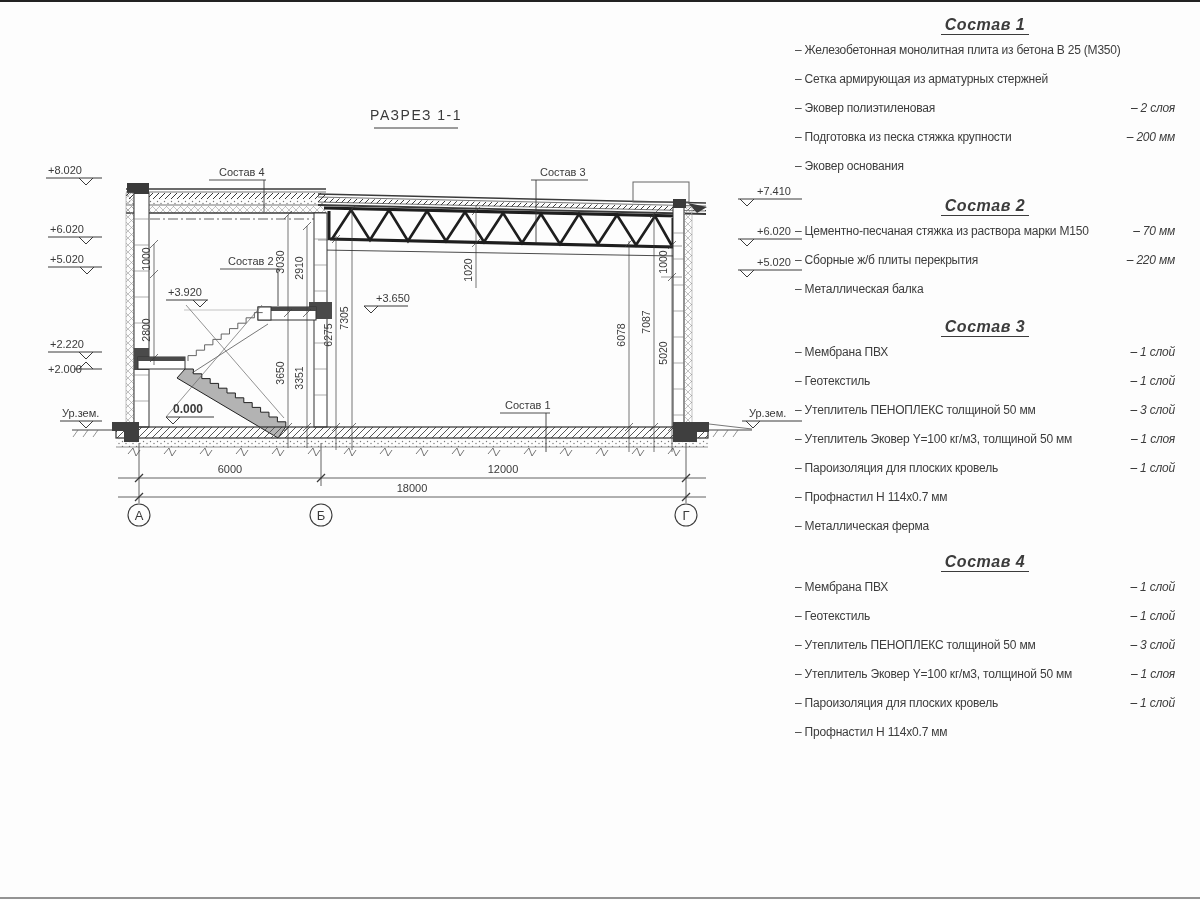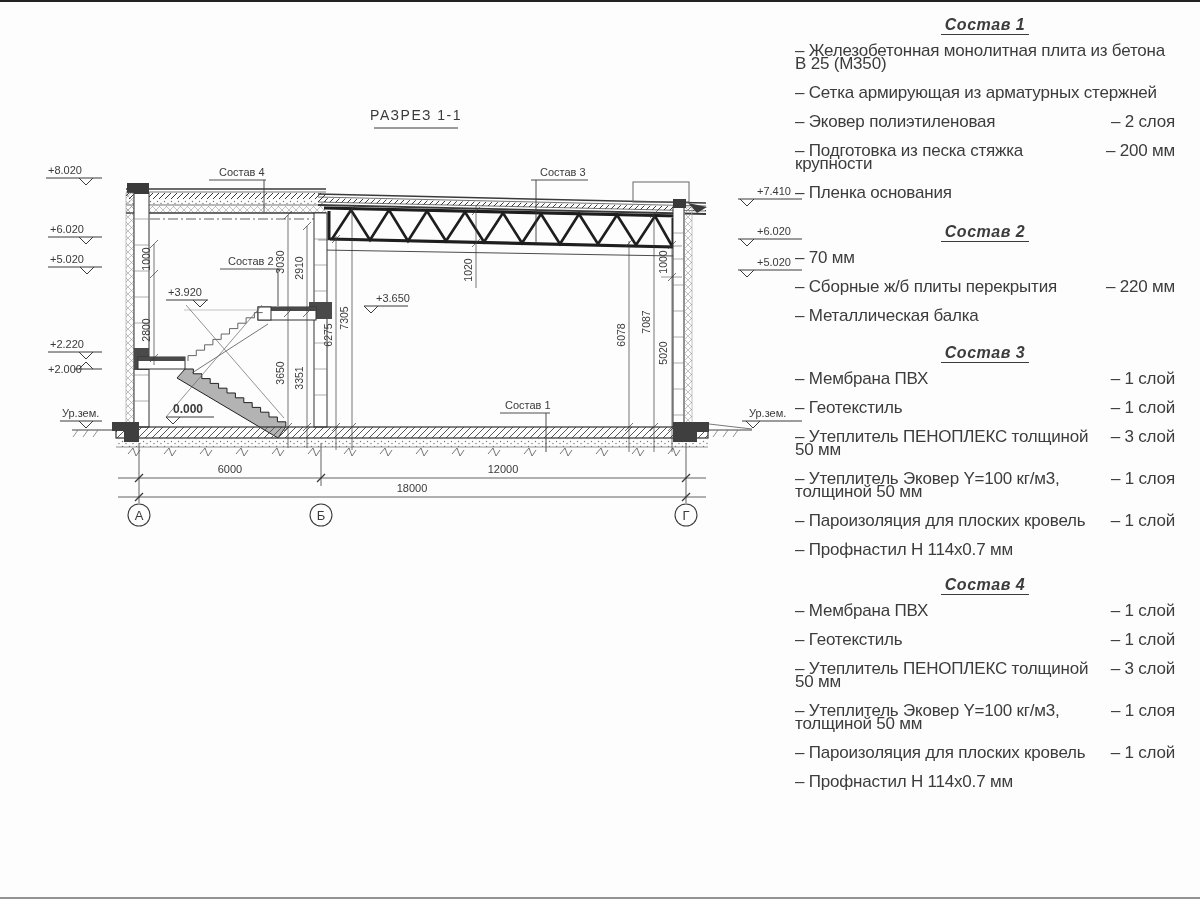--- a/index.html
+++ b/index.html
@@ -8,23 +8,23 @@
   .page-frame-top{position:absolute;left:0;top:0;width:1200px;height:2px;background:#222;}
   .page-frame-bottom{position:absolute;left:0;top:897px;width:1200px;height:1.5px;background:#939393;}
   .drawing-wrap{position:absolute;left:16px;top:0;width:800px;height:560px;}
   svg text{font-family:"Liberation Sans",sans-serif;fill:#3a3a3a;}
   .spec-col{position:absolute;left:795px;top:16px;width:380px;}
   .spec-section{margin-bottom:18px;}
   .spec-heading{font-size:16px;font-style:italic;font-weight:600;text-align:center;
                 margin:0 0 10px 0;letter-spacing:.5px;}
   .spec-heading span{border-bottom:1.5px solid #3c3c3c;padding:0 4px 1px 4px;}
   .spec-item{display:flex;justify-content:space-between;align-items:baseline;
-             font-size:17px;line-height:13px;margin-bottom:16px;letter-spacing:-0.2px;}
+             font-size:12px;line-height:13px;margin-bottom:16px;letter-spacing:-0.2px;}
   .spec-item .lbl{flex:1;padding-right:8px;}
-  .spec-item .val{white-space:nowrap;}
+  .spec-item .val{white-space:nowrap;font-style:italic;}
   .s2{margin-top:24px;} .s3{margin-top:22px;} .s4{margin-top:20px;}
 </style>
 </head>
 <body>
 
 <div class="page-frame-top"></div>
 <div class="page-frame-bottom"></div>
 
 <div class="drawing-wrap">
 <svg width="800" height="560" viewBox="0 0 800 560">
@@ -358,28 +358,29 @@
       </div>
     <div class="spec-item">
         <span class="lbl">– Эковер полиэтиленовая</span>
         <span class="val">– 2 слоя</span>
       </div>
     <div class="spec-item">
         <span class="lbl">– Подготовка из песка стяжка крупности</span>
         <span class="val">– 200 мм</span>
       </div>
     <div class="spec-item">
-        <span class="lbl">– Пленка основания</span>
+        <span class="lbl">– Эковер основания</span>
         <span class="val"></span>
       </div>
   </div>
 
   <div class="spec-section s2">
     <div class="spec-heading"><span>Состав 2</span></div>
     <div class="spec-item">
+        <span class="lbl">– Цементно-песчаная стяжка из раствора марки М150</span>
         <span class="val">– 70 мм</span>
       </div>
     <div class="spec-item">
         <span class="lbl">– Сборные ж/б плиты перекрытия</span>
         <span class="val">– 220 мм</span>
       </div>
     <div class="spec-item">
         <span class="lbl">– Металлическая балка</span>
         <span class="val"></span>
       </div>
@@ -404,20 +405,24 @@
         <span class="val">– 1 слоя</span>
       </div>
     <div class="spec-item">
         <span class="lbl">– Пароизоляция для плоских кровель</span>
         <span class="val">– 1 слой</span>
       </div>
     <div class="spec-item">
         <span class="lbl">– Профнастил Н 114х0.7 мм</span>
         <span class="val"></span>
       </div>
+    <div class="spec-item">
+        <span class="lbl">– Металлическая ферма</span>
+        <span class="val"></span>
+      </div>
   </div>
 
   <div class="spec-section s4">
     <div class="spec-heading"><span>Состав 4</span></div>
     <div class="spec-item">
         <span class="lbl">– Мембрана ПВХ</span>
         <span class="val">– 1 слой</span>
       </div>
     <div class="spec-item">
         <span class="lbl">– Геотекстиль</span>

